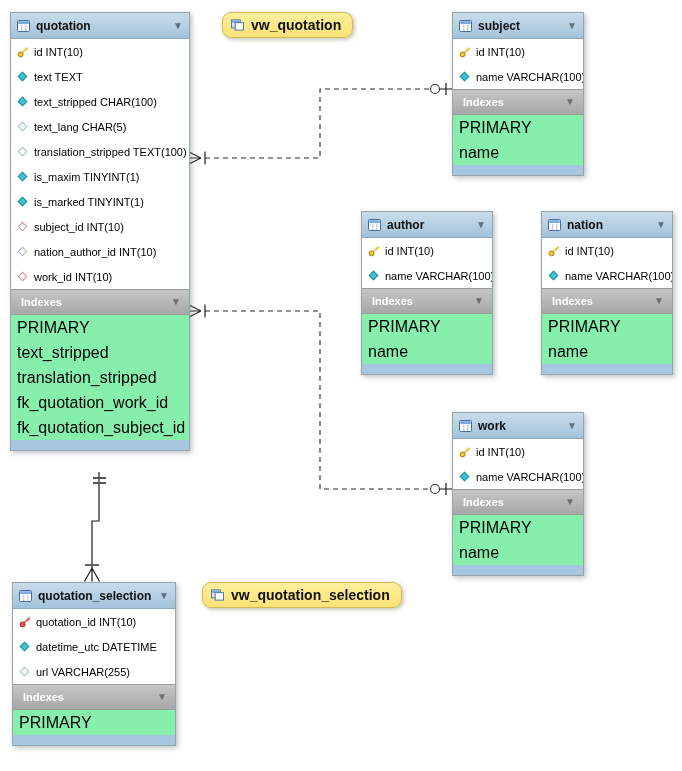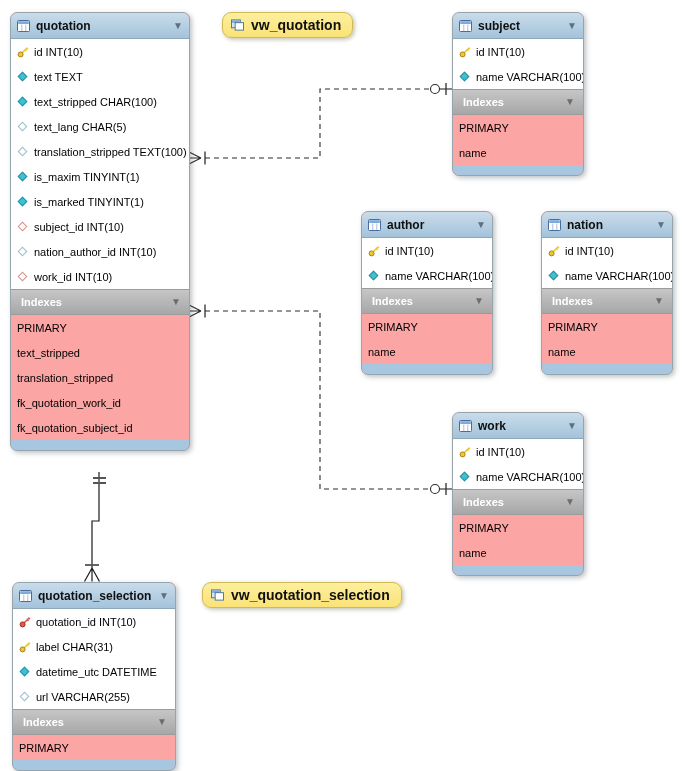--- a/index.html
+++ b/index.html
@@ -7,22 +7,22 @@
     width:682px;height:771px;position:relative;overflow:hidden;
     background:#ffffff;
     font-family:"Liberation Sans", sans-serif;
     -webkit-font-smoothing:antialiased;
   }
   #stage{position:absolute;inset:0;}
   #connectors{position:absolute;left:0;top:0;z-index:1;}
 
   
   .table{
-    position:absolute;z-index:2;background:#fca5a5;
-    border:1px solid #98a4ac;border-radius:7px;
+    position:absolute;z-index:2;background:#86efac;
+    border:1px solid #98a4ac;border-radius:0;
     box-shadow:2px 2px 5px rgba(70,80,90,.35);
     overflow:hidden;
   }
   .thead{
     height:25px;display:flex;align-items:center;gap:6px;padding:0 6px 0 6px;
     background:linear-gradient(#c9dcea,#a3c3db);
     border-bottom:1px solid #8fa7b6;
   }
   .ttitle{
     font-weight:bold;font-size:12px;color:#101010;
@@ -37,21 +37,21 @@
   .ibar{
     height:24px;display:flex;align-items:center;
     padding:0 8px 0 10px;
     background:linear-gradient(#c6c6c6,#a7a7a7);
     border-top:1px solid #9b9b9b;border-bottom:1px solid #9b9b9b;
     color:#ffffff;font-weight:bold;font-size:11px;text-align:center;
   }
   .ibar .tri{color:#6d6d6d;margin-left:auto;}
   .irow{
     height:25px;display:flex;align-items:center;
-    padding:0 3px 0 6px;font-size:11px;color:#000;white-space:nowrap;
+    padding:0 3px 0 6px;font-size:16px;color:#000;white-space:nowrap;
   }
   .tfoot{height:10px;background:#a6c7df;}
 
   
   .icon{display:inline-flex;width:13px;height:12px;align-items:center;justify-content:center;flex:0 0 auto;}
   .dm{width:7px;height:7px;display:inline-block;transform:rotate(45deg);box-sizing:border-box;}
   .dm.f {background:#3fc1d1;border:1px solid #2492a4;}
   .dm.hc{background:#fdfefe;border:1px solid #9dbdca;}
   .dm.hr{background:#fefdfd;border:1px solid #d0938b;}
 
@@ -363,29 +363,20 @@
         <span class="tri">▼</span>
       </div>
       <div class="trow">
         <span class="icon">
           <svg width="12" height="12" viewBox="0 0 12 12">
             <path d="M5.2 6.8 L10.2 1.8 M7.9 3.3 L9.5 4.9 M9.5 1.7 L10.9 3.1" stroke="#e05a4d" stroke-width="1.6" fill="none"></path>
             <circle cx="3.6" cy="8.4" r="2.5" fill="#e05a4d" stroke="#9e2f26" stroke-width="1"></circle>
           </svg>
         </span>
         <span class="clab">quotation_id INT(10)</span>
-      </div>
-      <div class="trow">
-        <span class="icon">
-          <svg width="12" height="12" viewBox="0 0 12 12">
-            <path d="M5.2 6.8 L10.2 1.8 M7.9 3.3 L9.5 4.9 M9.5 1.7 L10.9 3.1" stroke="#edc72c" stroke-width="1.6" fill="none"></path>
-            <circle cx="3.6" cy="8.4" r="2.5" fill="#edc72c" stroke="#a8821a" stroke-width="1"></circle>
-          </svg>
-        </span>
-        <span class="clab">label CHAR(31)</span>
       </div>
       <div class="trow">
         <span class="icon">
           <i class="dm f"></i>
         </span>
         <span class="clab">datetime_utc DATETIME</span>
       </div>
       <div class="trow">
         <span class="icon">
           <i class="dm hc"></i>

